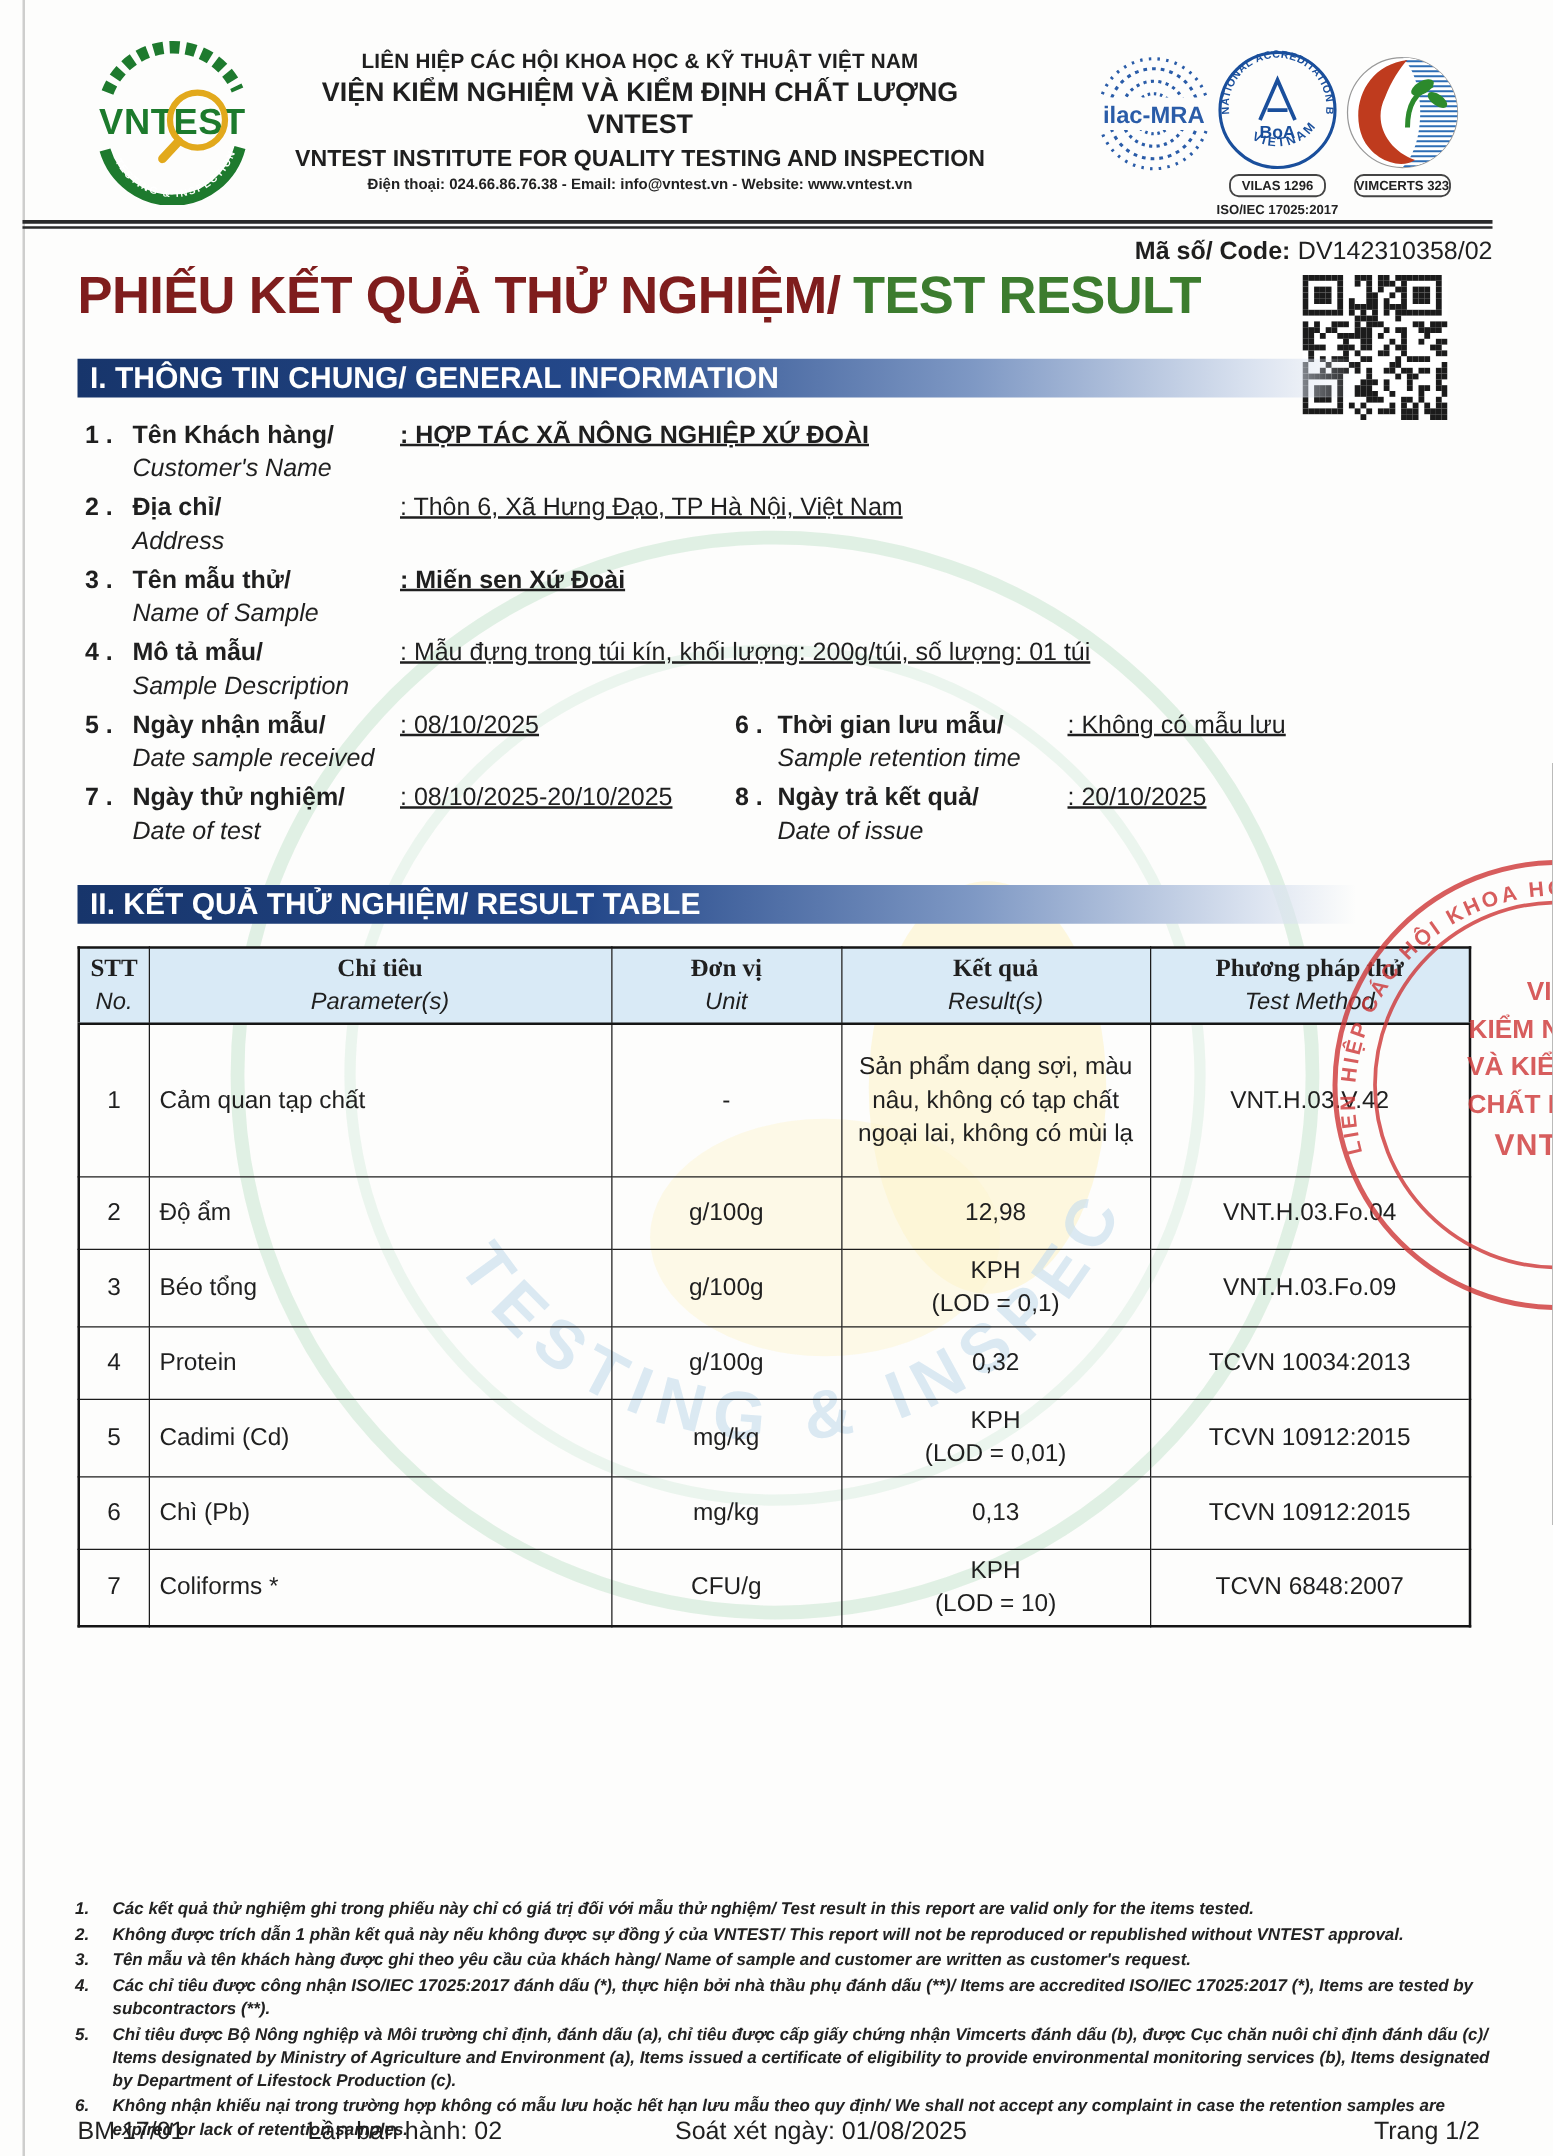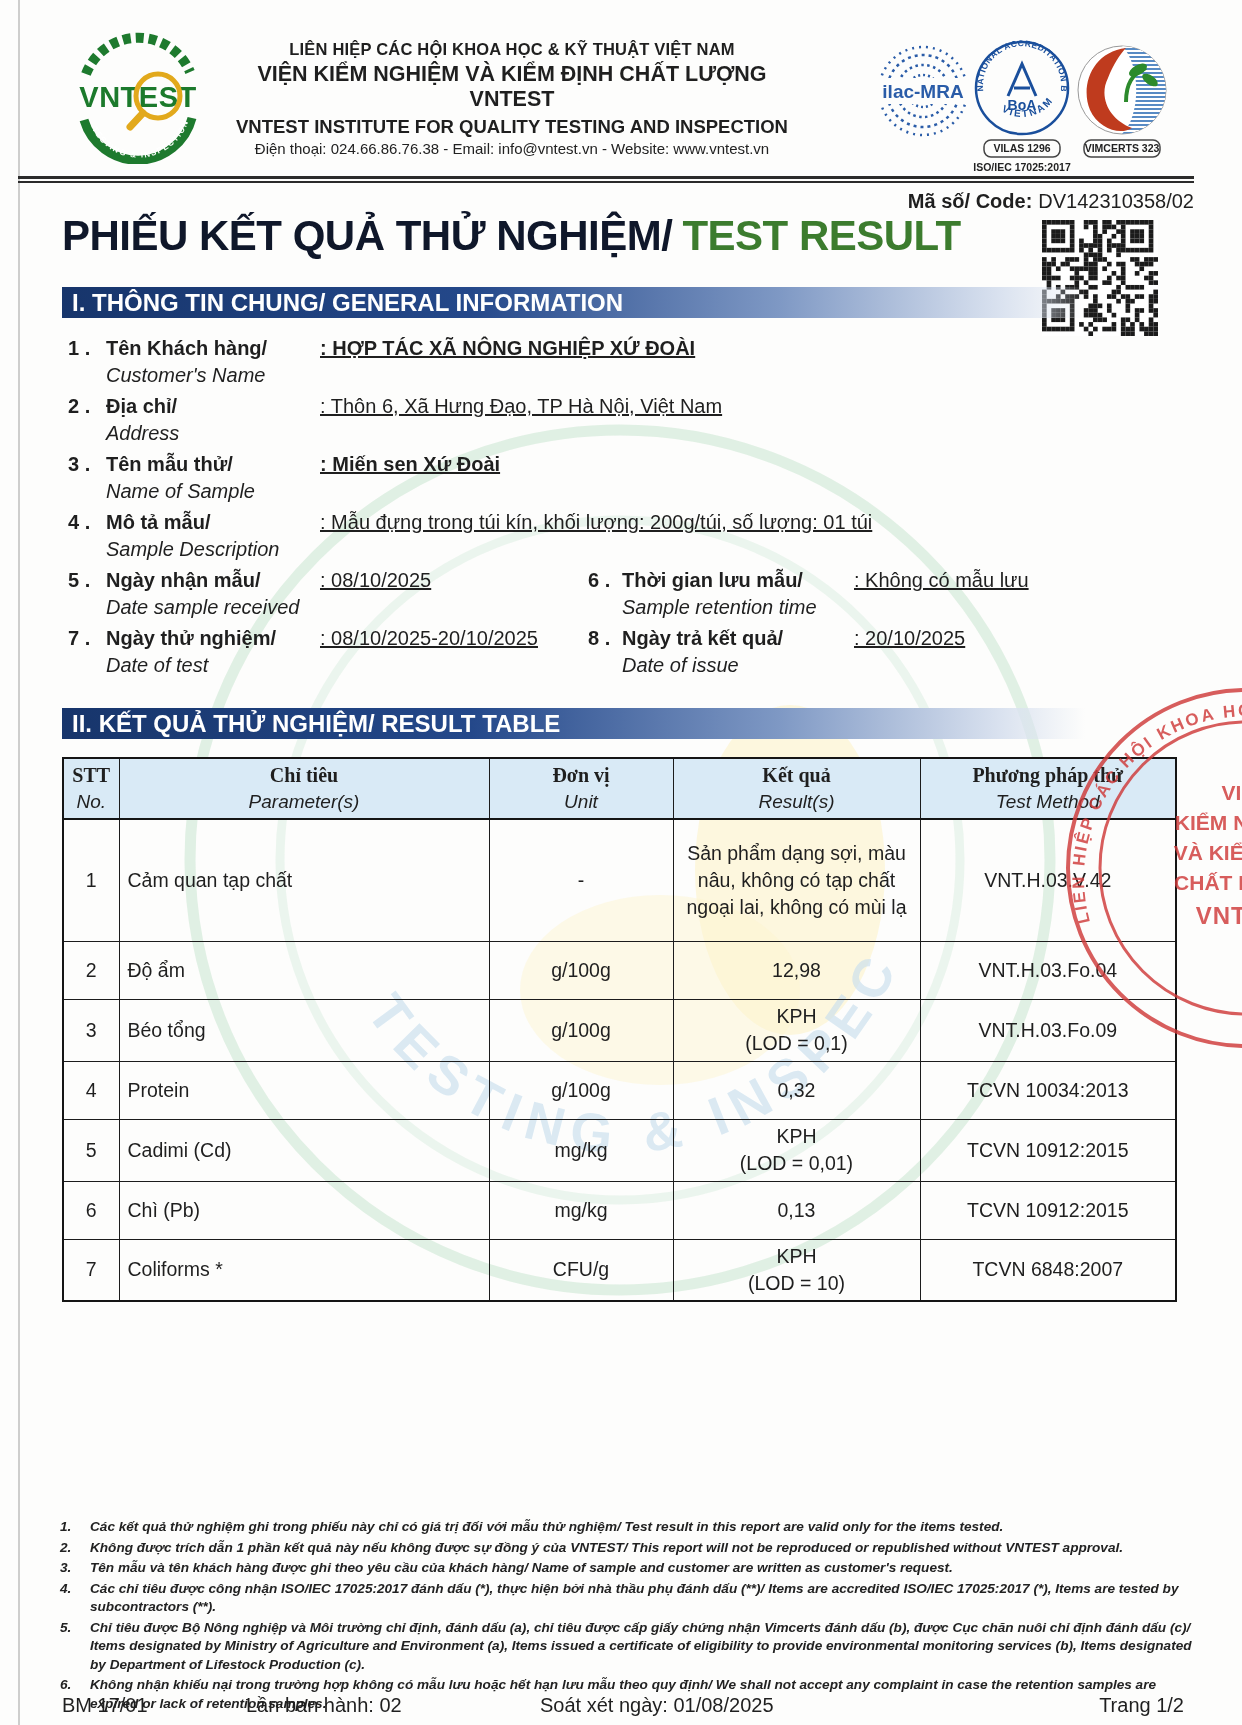--- a/index.html
+++ b/index.html
@@ -11,35 +11,35 @@
   }
   .scanline { position:absolute; left:18px; top:0; width:2px; height:1725px; background:#b9b9b9; opacity:.7; }
 
   
   #logo { position:absolute; left:58px; top:32px; }
   .org { position:absolute; left:222px; top:40px; width:580px; text-align:center; }
   .org1 { font-size:16.5px; font-weight:bold; letter-spacing:.2px; }
   .org2 { font-size:21.5px; font-weight:bold; margin-top:3px; }
   .org3 { font-size:18.5px; font-weight:600; margin-top:4px; }
   .org4 { font-size:11.3px; font-weight:600; margin-top:6px; color:#222; }
-  .org5 { font-size:15px; font-weight:400; margin-top:2px; color:#222; }
+  .org5 { font-size:12px; font-weight:700; margin-top:2px; color:#222; }
   .badge { position:absolute; }
   #badge-ilac { left:876px; top:44px; }
   #badge-boa  { left:972px; top:38px; }
   #badge-vim  { left:1070px; top:40px; }
 
   .rule { position:absolute; left:18px; top:176px; width:1176px; height:7px;
           border-top:3px solid #2b2b2b; border-bottom:2px solid #2b2b2b; }
 
   .code-line { position:absolute; left:600px; top:190px; width:594px; text-align:right; font-size:20px; }
   .code-line .lab { font-weight:bold; }
   .code-line .val { font-weight:500; margin-left:6px; }
 
   h1.title { position:absolute; left:62px; top:212px; font-size:42px; letter-spacing:-.5px; white-space:nowrap; }
-  h1.title .tvi { color:#0f172a; font-weight:bold; }
+  h1.title .tvi { color:#7f1d1d; font-weight:bold; }
   h1.title .ten { color:#3c7c2e; font-weight:bold; margin-left:10px; }
 
   #qr { position:absolute; left:1042px; top:220px; background:#fff; }
 
   
   .secbar { position:absolute; left:62px; height:31px; line-height:31px;
             padding-left:10px; font-size:24px; font-weight:bold; color:#fff;
             background:linear-gradient(90deg,#17356b 0%,#24488a 40%,#7e98c4 70%,#dbe3f0 92%,rgba(240,243,248,0) 100%); }
   #sec1 { top:287px; width:1023px; }
   #sec2 { top:708px; width:1023px; }

